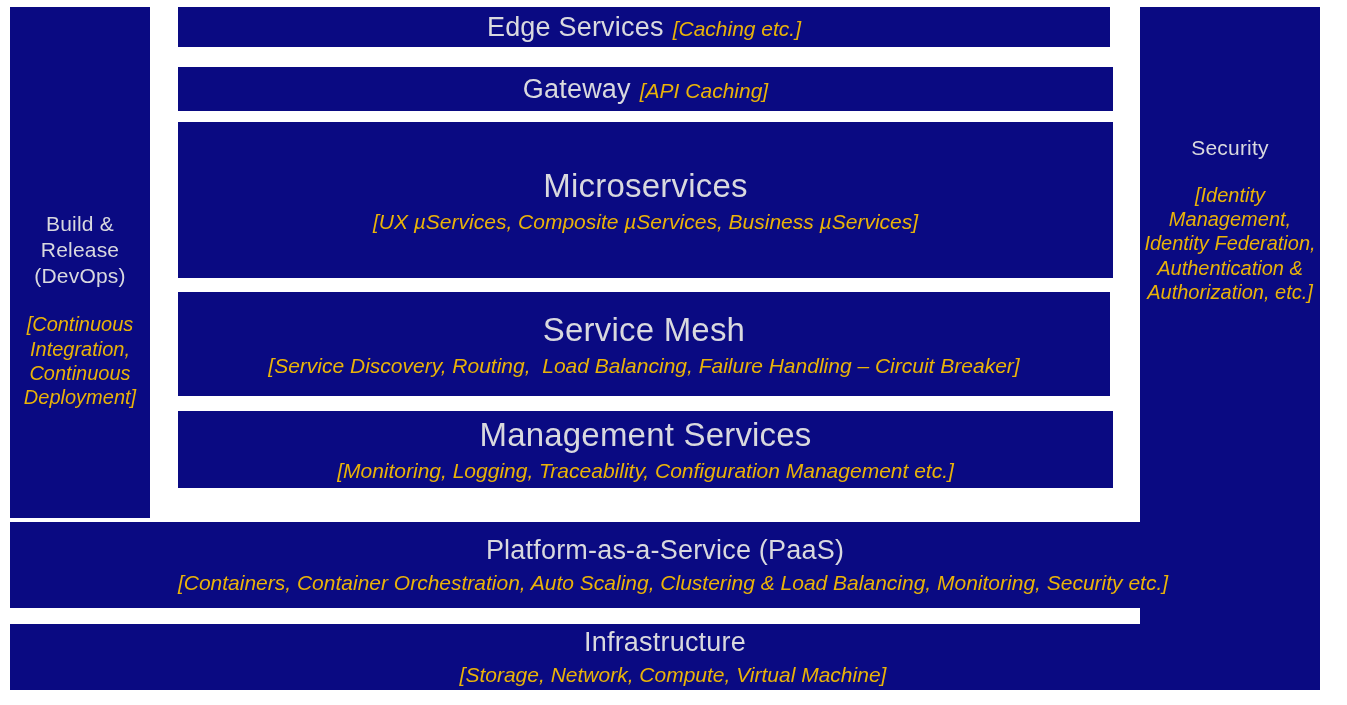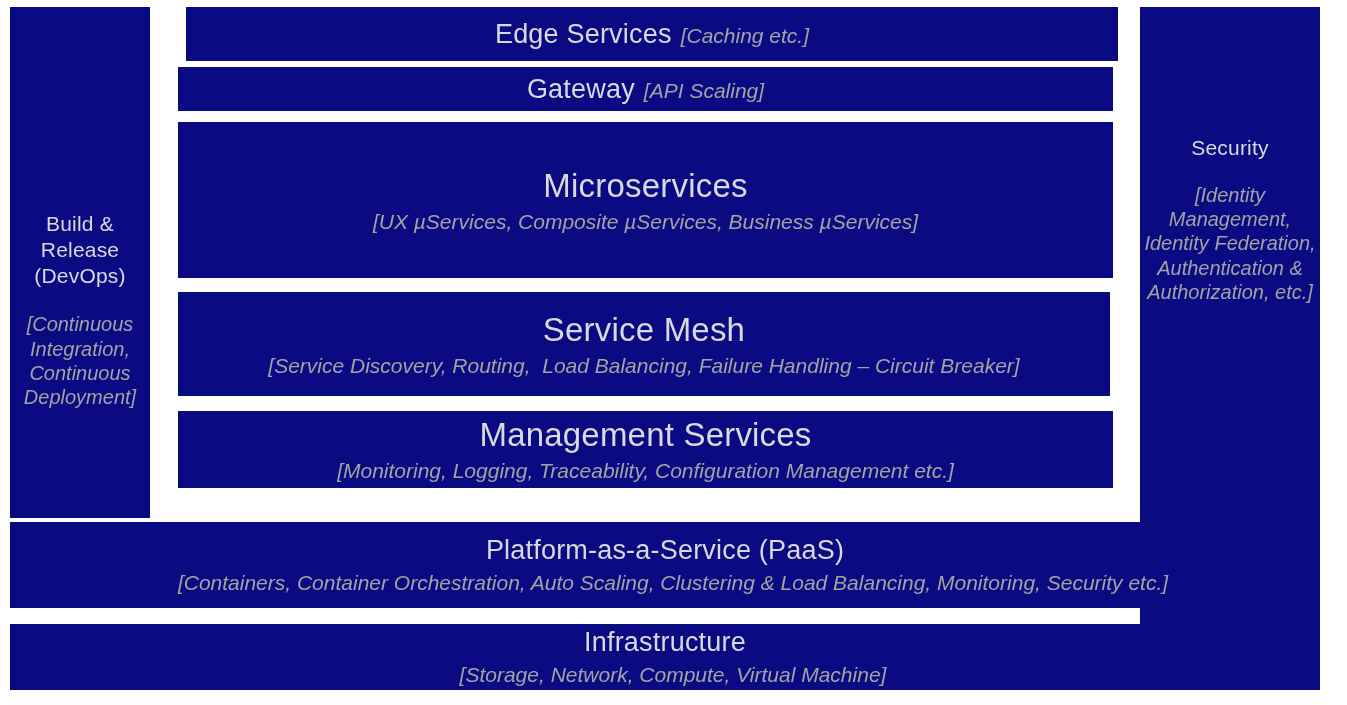--- a/index.html
+++ b/index.html
@@ -31,21 +31,21 @@
     overflow: hidden;
   }
   .title {
     color: #D9D9DE;
     font-weight: 400;
     line-height: 1.22;
     letter-spacing: 0.2px;
     white-space: pre-wrap;
   }
   .sub {
-    color: #a3a3a3;
+    color: #eab308;
     font-style: italic;
     font-weight: 400;
     line-height: 1.22;
     white-space: pre-wrap;
   }
 
   
   .inline-row {
     display: flex;
     align-items: baseline;
@@ -66,21 +66,21 @@
 
   #col-security {
     left: 1140px; top: 7px; width: 180px; height: 643px;
     justify-content: flex-start;
     padding-top: 128px;
   }
   #col-security .title { font-size: 21px; }
   #col-security .sub   { font-size: 20px; margin-top: 22px; }
 
   
-  #bar-edge    { left: 186px; top: 7px;   width: 932px; height: 54px; text-align: center;  }
+  #bar-edge    { left: 178px; top: 7px;   width: 932px; height: 40px; text-align: center;  }
   #bar-gateway { left: 178px; top: 67px;  width: 935px; height: 44px;  }
   #bar-micro   { left: 178px; top: 122px; width: 935px; height: 156px; }
   #bar-mesh    { left: 178px; top: 292px; width: 932px; height: 104px; }
   #bar-mgmt    { left: 178px; top: 411px; width: 935px; height: 77px;  }
 
   #bar-micro .title, #bar-mesh .title, #bar-mgmt .title { font-size: 33px; }
   #bar-micro .sub,   #bar-mesh .sub,   #bar-mgmt .sub   { font-size: 21px; margin-top: 3px; }
 
   
   #bar-paas  { left: 10px; top: 522px; width: 1310px; height: 86px; }
@@ -107,21 +107,21 @@
   <div class="box" id="bar-edge">
     <div class="inline-row">
       <span class="title">Edge Services</span>
       <span class="sub">[Caching etc.]</span>
     </div>
   </div>
 
   <div class="box" id="bar-gateway">
     <div class="inline-row">
       <span class="title">Gateway</span>
-      <span class="sub">[API Scaling]</span>
+      <span class="sub">[API Caching]</span>
     </div>
   </div>
 
   <div class="box" id="bar-micro">
     <div class="title">Microservices</div>
     <div class="sub">[UX µServices, Composite µServices, Business µServices]</div>
   </div>
 
   <div class="box" id="bar-mesh">
     <div class="title">Service Mesh</div>

